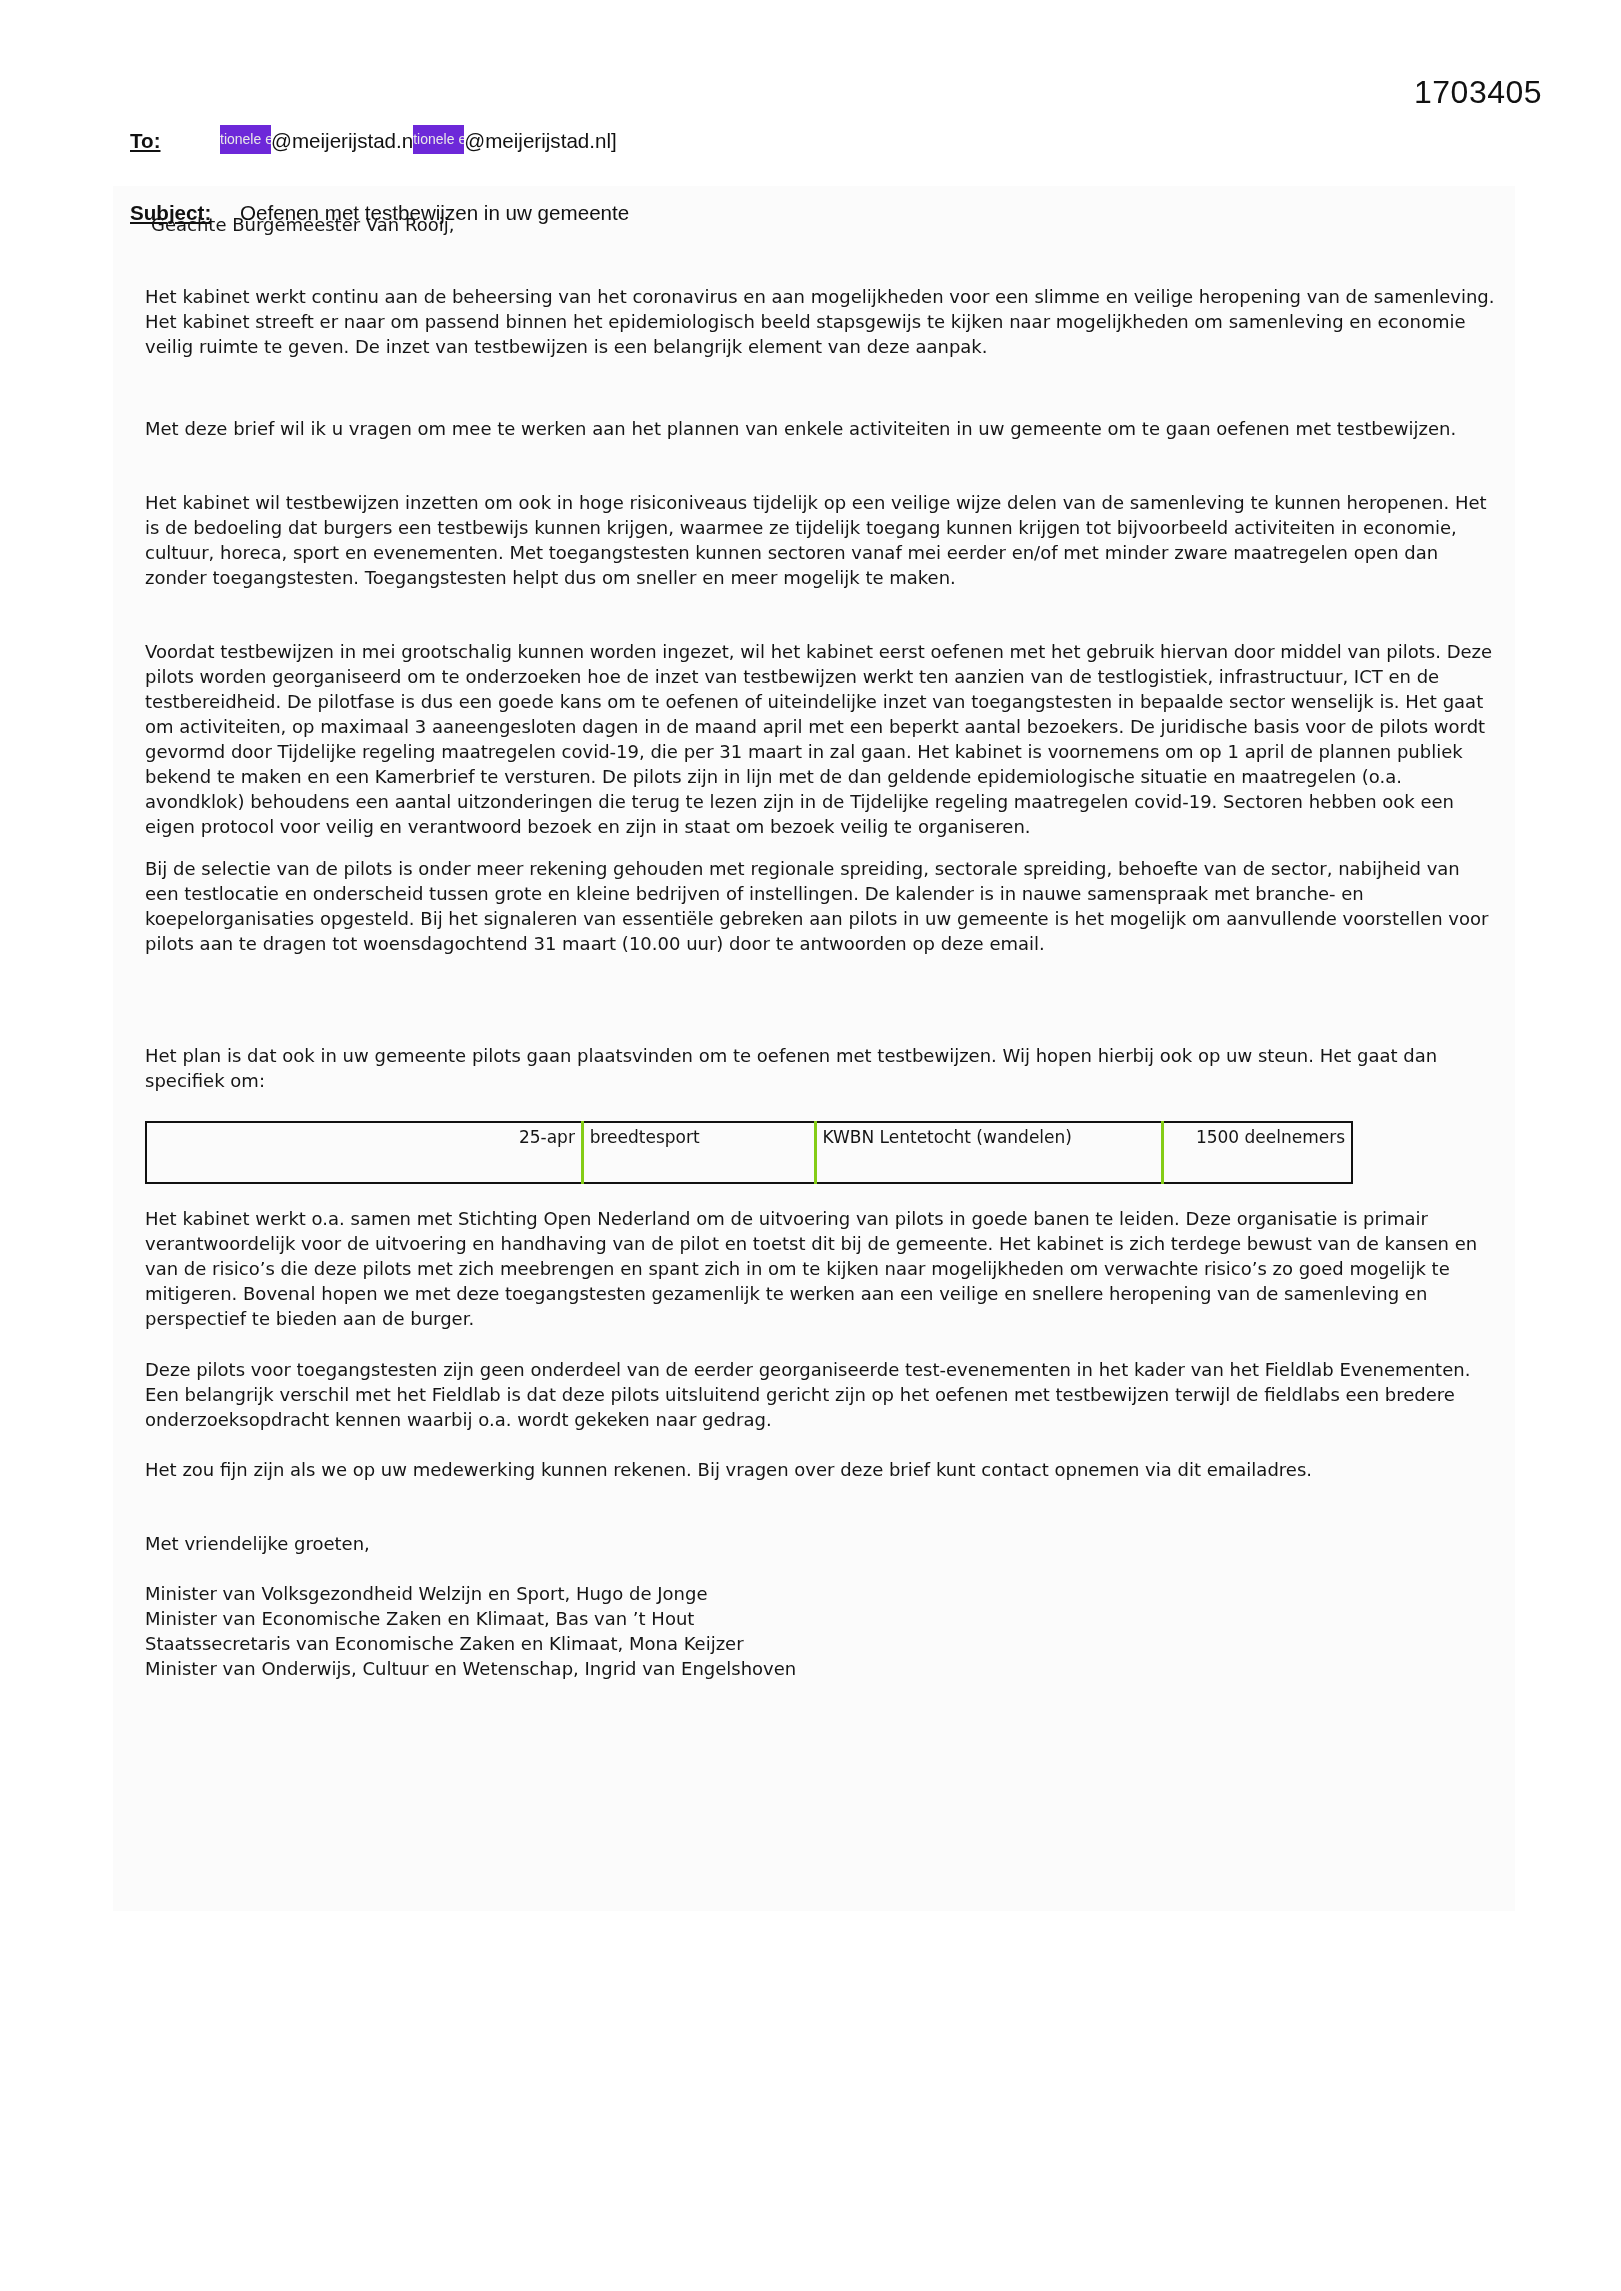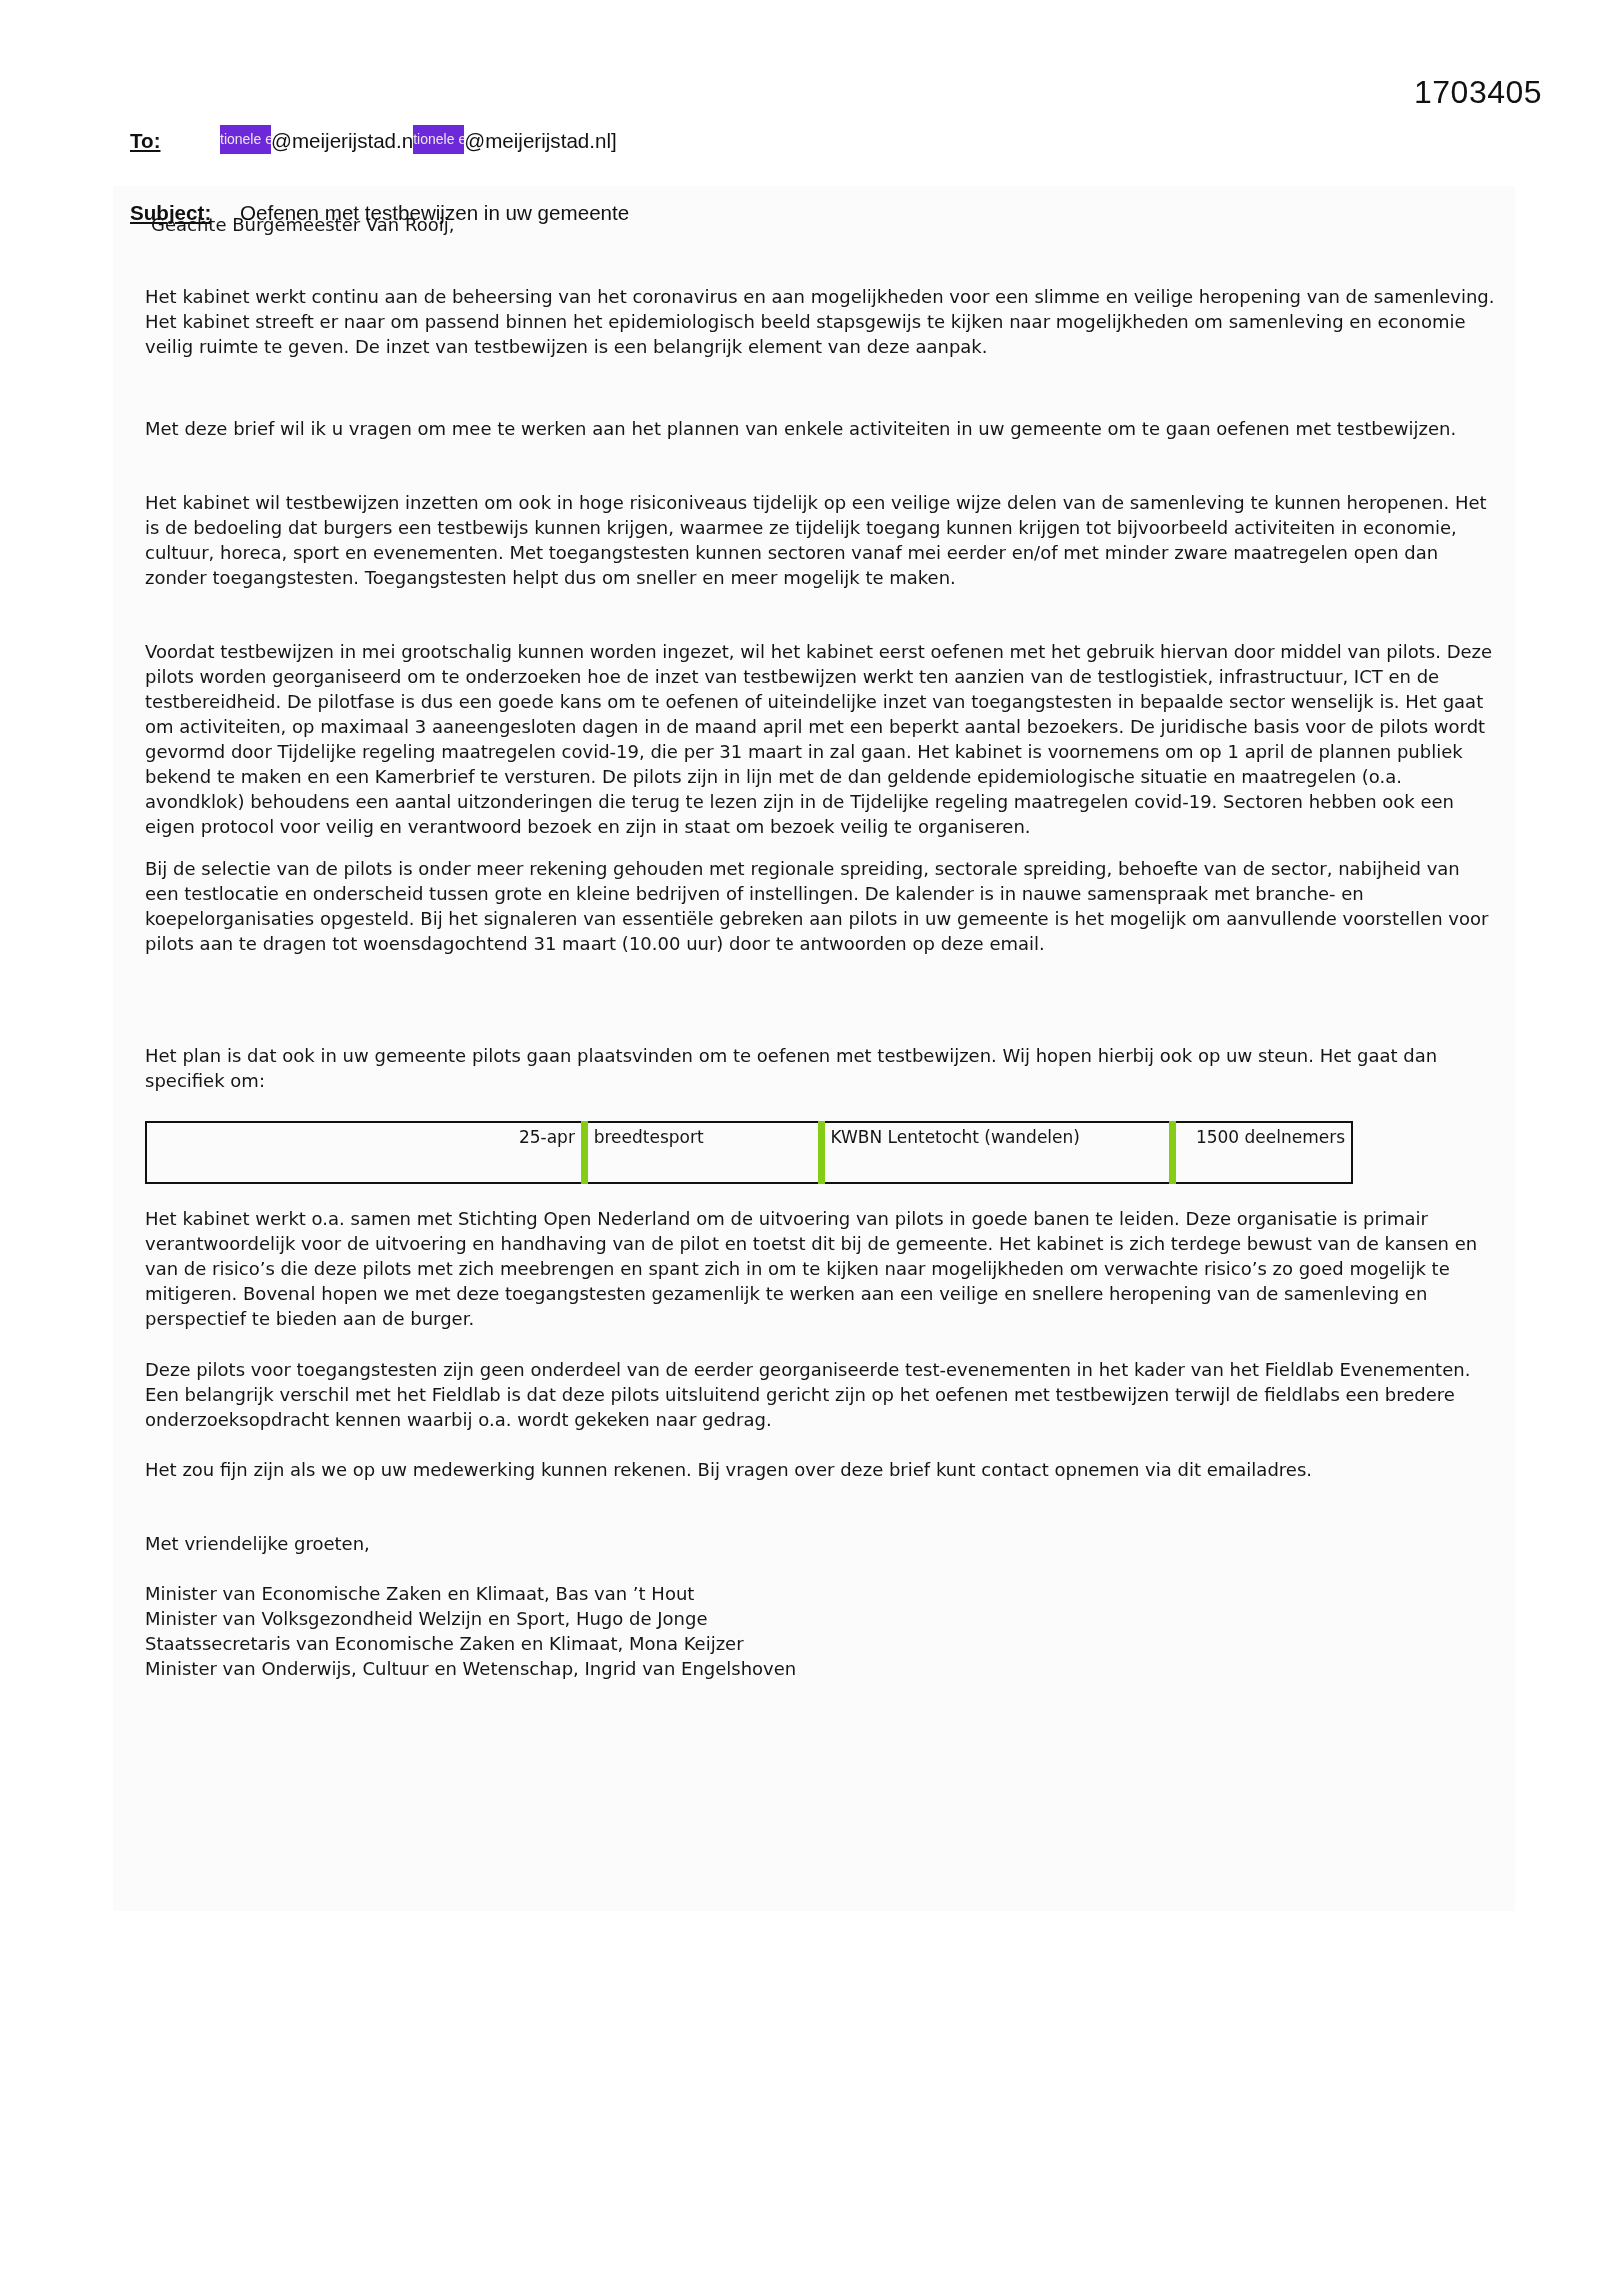--- a/index.html
+++ b/index.html
@@ -42,21 +42,21 @@
   .p9 { top: 1457px; }
   .closing { top: 1531px; }
   .signatories { top: 1581px; }
   .signatories div { line-height: 25px; }
   .pilot-table {
     position: absolute; left: 145px; top: 1121px; width: 1208px; height: 61px;
     border-collapse: collapse; border-top: 2.9px solid #111; border-bottom: 2.9px solid #111;
     border-left: 2px solid #111; border-right: 2.9px solid #111;
     font-family: "DejaVu Sans", sans-serif; font-size: 17px; color: #151515;
   }
-  .pilot-table td { border-right: 7px solid #84cc16; vertical-align: top; padding: 3.9px 5.9px 0 5.9px; height: 55px; }
+  .pilot-table td { border-right: 3px solid #84cc16; vertical-align: top; padding: 3.9px 5.9px 0 5.9px; height: 55px; }
   .pilot-table td:last-child { border-right: none; }
   .c-date { width: 422px; text-align: right; }
   .c-sector { width: 218px; text-align: left; }
   .c-name { width: 333px; text-align: left; }
   .c-count { text-align: right; }
 </style>
 </head>
 <body>
 
 <div class="doc-number">1703405</div>
@@ -108,18 +108,18 @@
 <div class="body-text p8">
     <p>Deze pilots voor toegangstesten zijn geen onderdeel van de eerder georganiseerde test-evenementen in het kader van het Fieldlab Evenementen. Een belangrijk verschil met het Fieldlab is dat deze pilots uitsluitend gericht zijn op het oefenen met testbewijzen terwijl de fieldlabs een bredere onderzoeksopdracht kennen waarbij o.a. wordt gekeken naar gedrag.</p>
   </div>
 <div class="body-text p9">
     <p>Het zou fijn zijn als we op uw medewerking kunnen rekenen. Bij vragen over deze brief kunt contact opnemen via dit emailadres.</p>
   </div>
 
 <div class="body-text closing">Met vriendelijke groeten,</div>
 
 <div class="body-text signatories">
+  <div>Minister van Volksgezondheid Welzijn en Sport, Hugo de Jonge</div>
   <div>Minister van Economische Zaken en Klimaat, Bas van ’t Hout</div>
-  <div>Minister van Volksgezondheid Welzijn en Sport, Hugo de Jonge</div>
   <div>Staatssecretaris van Economische Zaken en Klimaat, Mona Keijzer</div>
   <div>Minister van Onderwijs, Cultuur en Wetenschap, Ingrid van Engelshoven</div>
 </div>
 
 
 </body></html>

